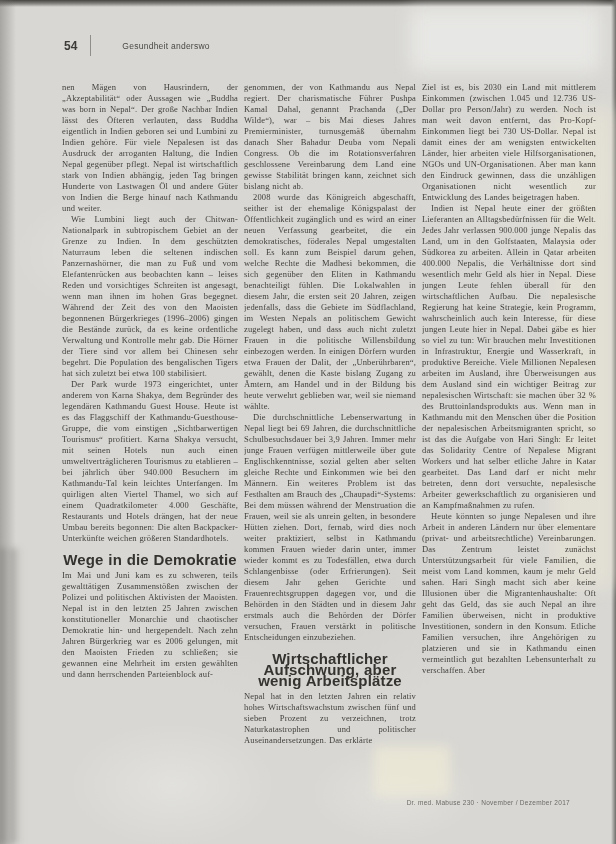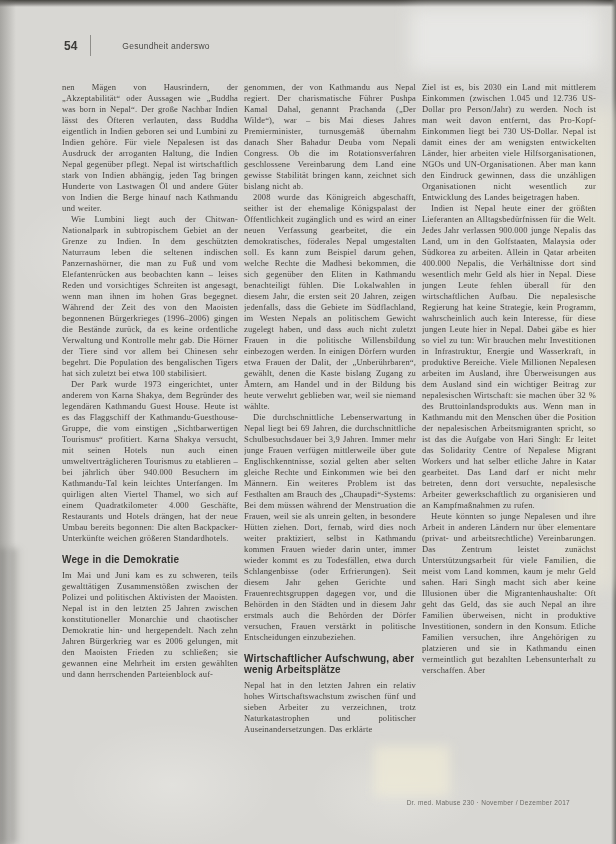--- a/index.html
+++ b/index.html
@@ -46,21 +46,21 @@
   .col{height:712px;overflow:hidden;text-align:justify;
     font-size:8.5px;line-height:11px;color:#413f3b;
     letter-spacing:0.15px;word-spacing:0.4px;
     filter:blur(0.33px);hyphens:auto;}
   .col1{width:176px;margin-right:6px;}
   .col2{width:172px;margin-right:6px;}
   .col3{width:174px;}
   .col p{margin:0;}
   .col p.indent{text-indent:9px;}
   .col h3{font-family:"Liberation Sans",sans-serif;font-weight:700;
-    font-size:10px;line-height:11px;color:#343330;margin:10px 0 5px;text-align:left;}
+    font-size:15px;line-height:11px;color:#343330;margin:10px 0 5px;text-align:center;}
   
   .page-footer{position:absolute;right:46px;top:799px;
     font-family:"Liberation Sans",sans-serif;font-size:6.5px;
     letter-spacing:0.3px;color:#6c6b67;filter:blur(0.3px);}
 </style>
 </head>
 <body>
 
 <div class="artifact mottle"></div>
 <div class="artifact edge-top"></div>
@@ -85,21 +85,21 @@
     <p class="indent">Der Park wurde 1973 eingerichtet, unter anderem von Karna Shakya, dem Begründer des legendären Kathmandu Guest House. Heute ist es das Flaggschiff der Kathmandu-Guesthouse-Gruppe, die vom einstigen „Sichtbarwertigen Tourismus“ profitiert. Karna Shakya versucht, mit seinen Hotels nun auch einen umweltverträglicheren Tourismus zu etablieren – bei jährlich über 940.000 Besuchern im Kathmandu-Tal kein leichtes Unterfangen. Im quirligen alten Viertel Thamel, wo sich auf einem Quadratkilometer 4.000 Geschäfte, Restaurants und Hotels drängen, hat der neue Umbau bereits begonnen: Die alten Backpacker-Unterkünfte weichen größeren Standardhotels.</p>
     <h3>Wege in die Demokratie</h3>
     <p>Im Mai und Juni kam es zu schweren, teils gewalttätigen Zusammenstößen zwischen der Polizei und politischen Aktivisten der Maoisten. Nepal ist in den letzten 25 Jahren zwischen konstitutioneller Monarchie und chaotischer Demokratie hin- und hergependelt. Nach zehn Jahren Bürgerkrieg war es 2006 gelungen, mit den Maoisten Frieden zu schließen; sie gewannen eine Mehrheit im ersten gewählten und dann herrschenden Parteienblock auf-</p>
   </div>
 
   <div class="col col2">
     <p>genommen, der von Kathmandu aus Nepal regiert. Der charismatische Führer Pushpa Kamal Dahal, genannt Prachanda („Der Wilde“), war – bis Mai dieses Jahres Premierminister, turnusgemäß übernahm danach Sher Bahadur Deuba vom Nepali Congress. Ob die im Rotationsverfahren geschlossene Vereinbarung dem Land eine gewisse Stabilität bringen kann, zeichnet sich bislang nicht ab.</p>
     <p class="indent">2008 wurde das Königreich abgeschafft, seither ist der ehemalige Königspalast der Öffentlichkeit zugänglich und es wird an einer neuen Verfassung gearbeitet, die ein demokratisches, föderales Nepal umgestalten soll. Es kann zum Beispiel darum gehen, welche Rechte die Madhesi bekommen, die sich gegenüber den Eliten in Kathmandu benachteiligt fühlen. Die Lokalwahlen in diesem Jahr, die ersten seit 20 Jahren, zeigen jedenfalls, dass die Gebiete im Südflachland, im Westen Nepals an politischem Gewicht zugelegt haben, und dass auch nicht zuletzt Frauen in die politische Willensbildung einbezogen werden. In einigen Dörfern wurden etwa Frauen der Dalit, der „Unberührbaren“, gewählt, denen die Kaste bislang Zugang zu Ämtern, am Handel und in der Bildung bis heute verwehrt geblieben war, weil sie niemand wählte.</p>
     <p class="indent">Die durchschnittliche Lebenserwartung in Nepal liegt bei 69 Jahren, die durchschnittliche Schulbesuchsdauer bei 3,9 Jahren. Immer mehr junge Frauen verfügen mittlerweile über gute Englischkenntnisse, sozial gelten aber selten gleiche Rechte und Einkommen wie bei den Männern. Ein weiteres Problem ist das Festhalten am Brauch des „Chaupadi“-Systems: Bei dem müssen während der Menstruation die Frauen, weil sie als unrein gelten, in besondere Hütten ziehen. Dort, fernab, wird dies noch weiter praktiziert, selbst in Kathmandu kommen Frauen wieder darin unter, immer wieder kommt es zu Todesfällen, etwa durch Schlangenbisse (oder Erfrierungen). Seit diesem Jahr gehen Gerichte und Frauenrechtsgruppen dagegen vor, und die Behörden in den Städten und in diesem Jahr erstmals auch die Behörden der Dörfer versuchen, Frauen verstärkt in politische Entscheidungen einzubeziehen.</p>
     <h3>Wirtschaftlicher Aufschwung, aber wenig Arbeitsplätze</h3>
-    <p>Nepal hat in den letzten Jahren ein relativ hohes Wirtschaftswachstum zwischen fünf und sieben Arbeiter zu verzeichnen, trotz Naturkatastrophen und politischer Auseinandersetzungen. Das erklärte</p>
+    <p>Nepal hat in den letzten Jahren ein relativ hohes Wirtschaftswachstum zwischen fünf und sieben Prozent zu verzeichnen, trotz Naturkatastrophen und politischer Auseinandersetzungen. Das erklärte</p>
   </div>
 
   <div class="col col3">
     <p>Ziel ist es, bis 2030 ein Land mit mittlerem Einkommen (zwischen 1.045 und 12.736 US-Dollar pro Person/Jahr) zu werden. Noch ist man weit davon entfernt, das Pro-Kopf-Einkommen liegt bei 730 US-Dollar. Nepal ist damit eines der am wenigsten entwickelten Länder, hier arbeiten viele Hilfsorganisationen, NGOs und UN-Organisationen. Aber man kann den Eindruck gewinnen, dass die unzähligen Organisationen nicht wesentlich zur Entwicklung des Landes beigetragen haben.</p>
     <p class="indent">Indien ist Nepal heute einer der größten Lieferanten an Alltagsbedürfnissen für die Welt. Jedes Jahr verlassen 900.000 junge Nepalis das Land, um in den Golfstaaten, Malaysia oder Südkorea zu arbeiten. Allein in Qatar arbeiten 400.000 Nepalis, die Verhältnisse dort sind wesentlich mehr Geld als hier in Nepal. Diese jungen Leute fehlen überall für den wirtschaftlichen Aufbau. Die nepalesische Regierung hat keine Strategie, kein Programm, wahrscheinlich auch kein Interesse, für diese jungen Leute hier in Nepal. Dabei gäbe es hier so viel zu tun: Wir brauchen mehr Investitionen in Infrastruktur, Energie und Wasserkraft, in produktive Bereiche. Viele Millionen Nepalesen arbeiten im Ausland, ihre Überweisungen aus dem Ausland sind ein wichtiger Beitrag zur nepalesischen Wirtschaft: sie machen über 32 % des Bruttoinlandsprodukts aus. Wenn man in Kathmandu mit den Menschen über die Position der nepalesischen Arbeitsmigranten spricht, so ist das die Aufgabe von Hari Singh: Er leitet das Solidarity Centre of Nepalese Migrant Workers und hat selber etliche Jahre in Katar gearbeitet. Das Land darf er nicht mehr betreten, denn dort versuchte, nepalesische Arbeiter gewerkschaftlich zu organisieren und an Kampfmaßnahmen zu rufen.</p>
     <p class="indent">Heute könnten so junge Nepalesen und ihre Arbeit in anderen Ländern nur über elementare (privat- und arbeitsrechtliche) Vereinbarungen. Das Zentrum leistet zunächst Unterstützungsarbeit für viele Familien, die meist vom Land kommen, kaum je mehr Geld sahen. Hari Singh macht sich aber keine Illusionen über die Migrantenhaushalte: Oft geht das Geld, das sie auch Nepal an ihre Familien überweisen, nicht in produktive Investitionen, sondern in den Konsum. Etliche Familien versuchen, ihre Angehörigen zu platzieren und sie in Kathmandu einen vermeintlich gut bezahlten Lebensunterhalt zu verschaffen. Aber</p>
   </div>
 
 </div>
 

